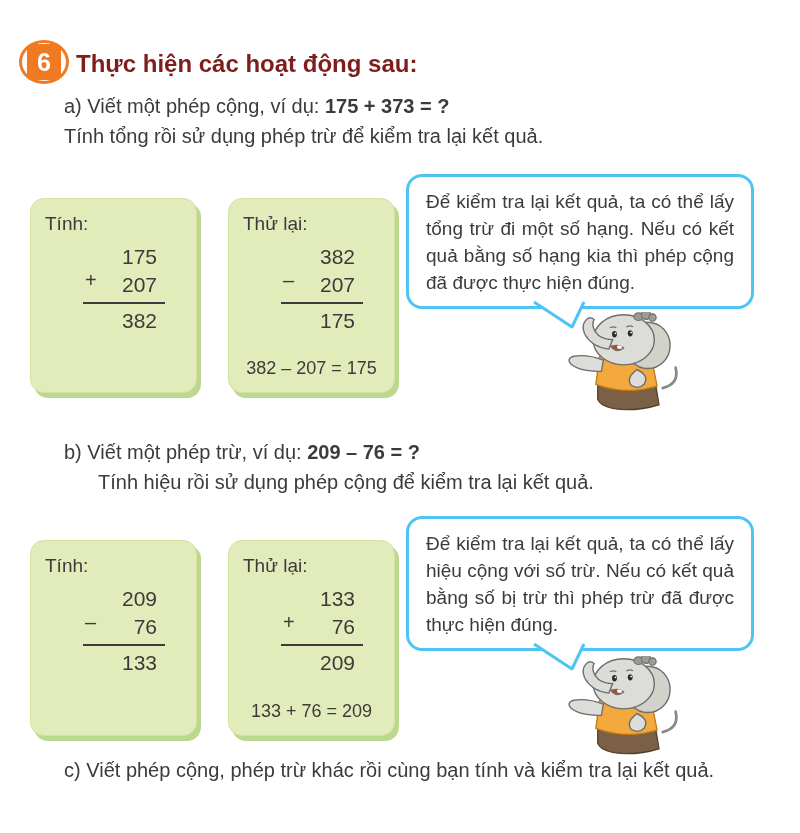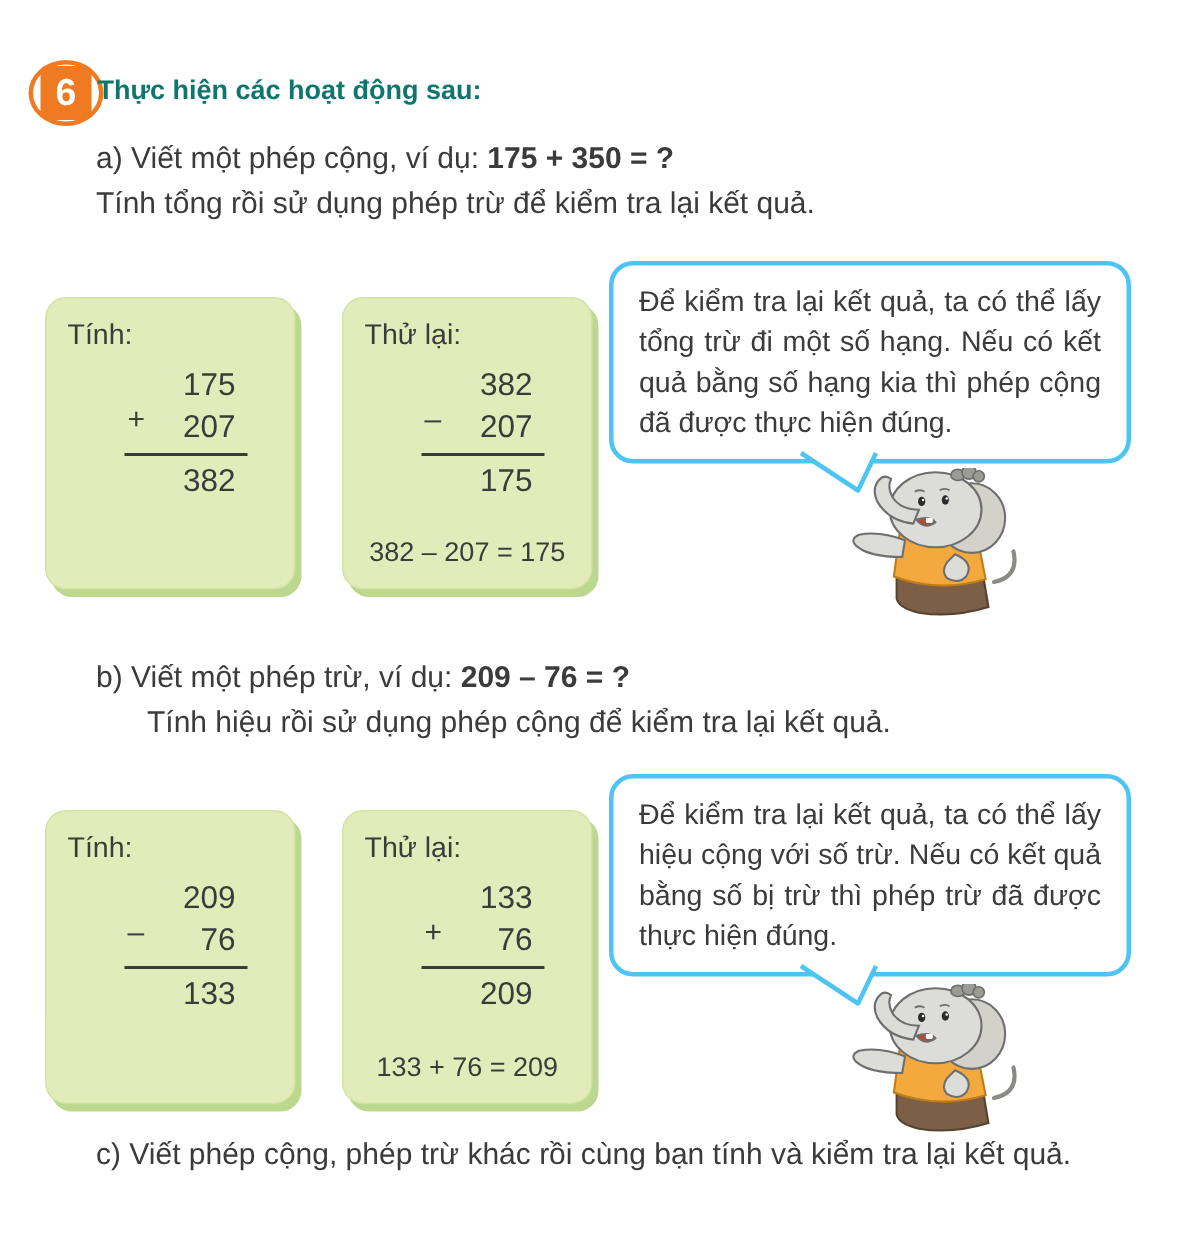--- a/index.html
+++ b/index.html
@@ -18,21 +18,21 @@
     left:19px; top:40px; width:50px; height:44px;
     border:3px solid #f07a22; border-radius:50%;
     display:flex; align-items:center; justify-content:center;
   }
   .badge-square {
     width:34px; height:36px; background:#f07a22; border-radius:5px;
     display:flex; align-items:center; justify-content:center;
     color:#ffffff; font-size:25px; font-weight:bold;
   }
   .page-title {
-    left:65px; top:50px; font-size:18px; font-weight:bold; color:#0f766e;
+    left:76px; top:50px; font-size:24px; font-weight:bold; color:#7f1d1d;
   }
 
   
   .text-line { font-size:20px; color:#3b3b3b; white-space:nowrap; }
   .text-line b { font-weight:bold; }
 
   
   .calc-box {
     width:167px; height:195px;
     background:#e2ecba; border:1px solid #d2e3a2; border-radius:14px;
@@ -61,21 +61,21 @@
 </style>
 </head>
 <body>
 
 <div class="abs badge-ellipse">
   <div class="badge-square">6</div>
 </div>
 <div class="abs page-title">Thực hiện các hoạt động sau:</div>
 
 <div class="abs text-line" style="left:64px; top:95px;">
-  <span>a) Viết một phép cộng, ví dụ: </span><b>175 + 350 = ?</b>
+  <span>a) Viết một phép cộng, ví dụ: </span><b>175 + 373 = ?</b>
 </div>
 <div class="abs text-line" style="left:64px; top:125px;text-align:center;">Tính tổng rồi sử dụng phép trừ để kiểm tra lại kết quả.</div>
 
 <div class="abs calc-box" style="left:30px; top:198px;">
   <div class="calc-label">Tính:</div>
   <div class="vmath">
     <div class="vm-op">+</div>
     <div class="vm-num">175</div>
     <div class="vm-num">207</div>
     <div class="vm-rule"></div>

